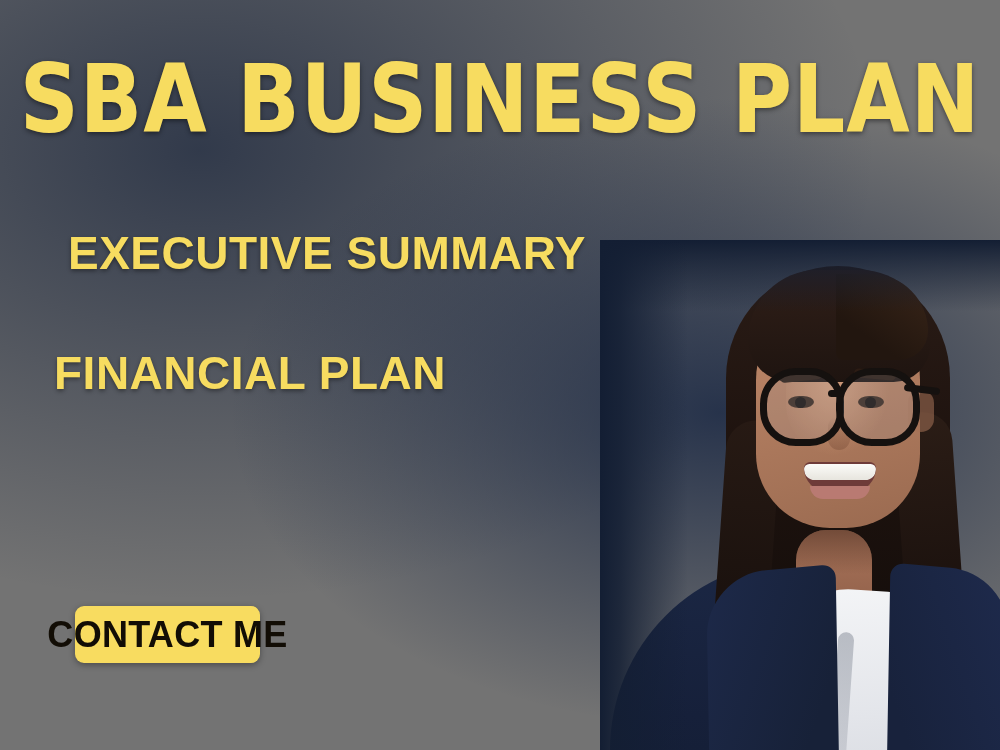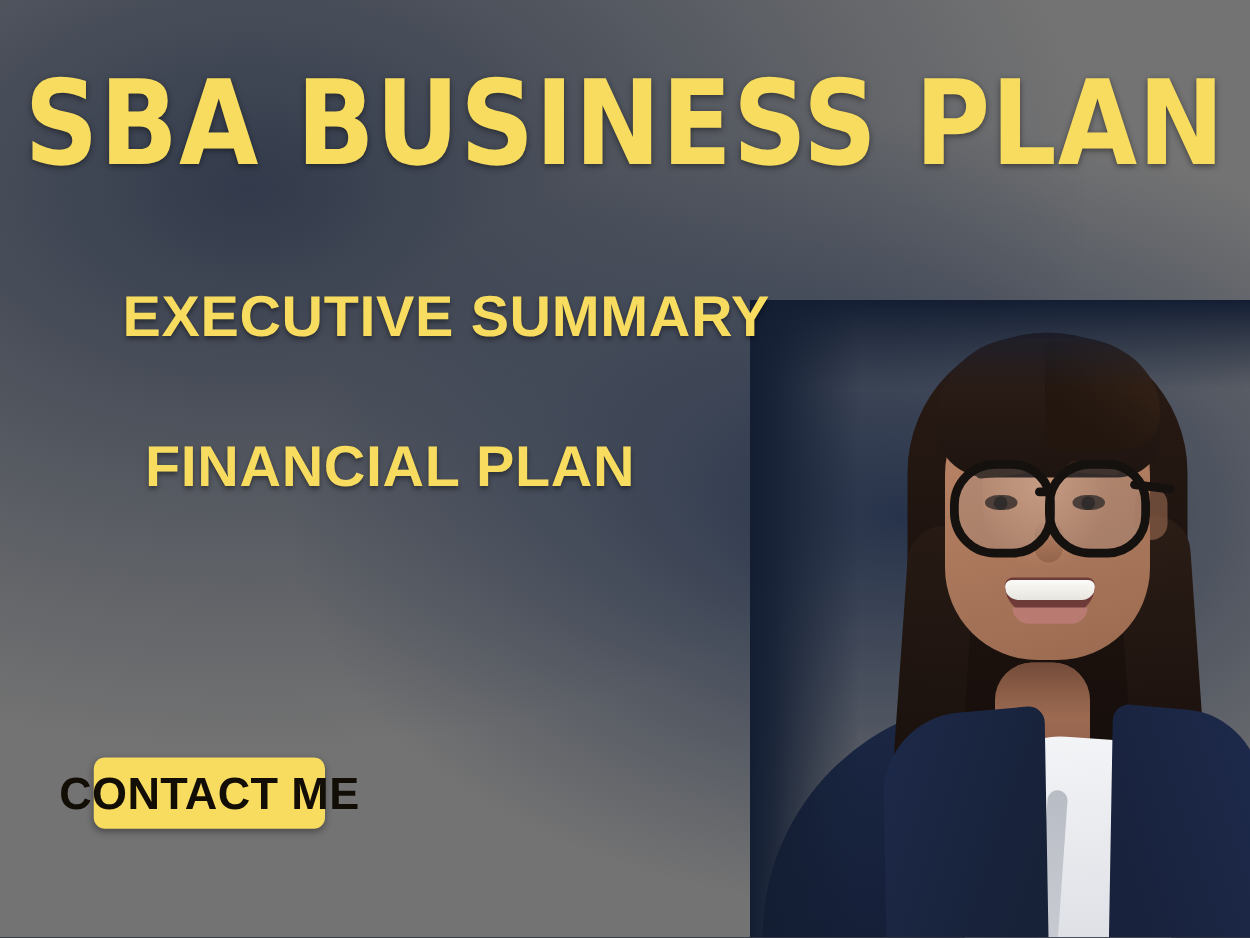--- a/index.html
+++ b/index.html
@@ -60,22 +60,22 @@
     color: #f7dc60;
     font-family: "Liberation Sans", sans-serif;
     font-weight: 700;
     font-size: 46px;
     line-height: 50px;
     letter-spacing: 0.5px;
     white-space: nowrap;
     text-shadow: 0 2px 4px rgba(0,0,0,0.4);
     margin-bottom: 70px;
   }
-  .service-item.indent-0 { padding-left: 98px; }
-  .service-item.indent-1 { padding-left: 116px; }
+  .service-item.indent-0 { padding-left: 68px; }
+  .service-item.indent-1 { padding-left: 54px; }
   .service-item.indent-2 { padding-left: 106px; }
 
   
   .cta-button {
     position: absolute;
     left: 75px;
     top: 606px;
     width: 185px;
     height: 57px;
     background: #f8dc60;

